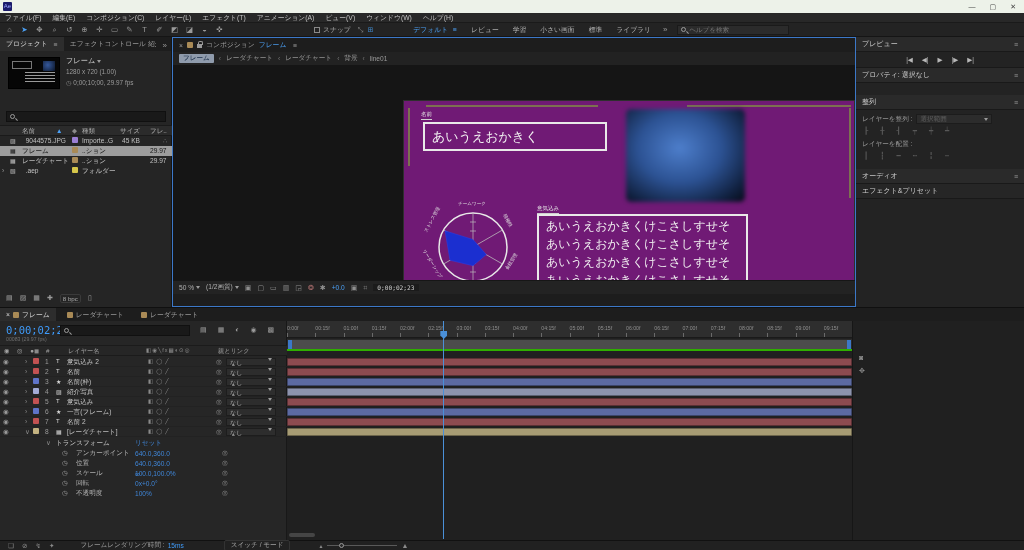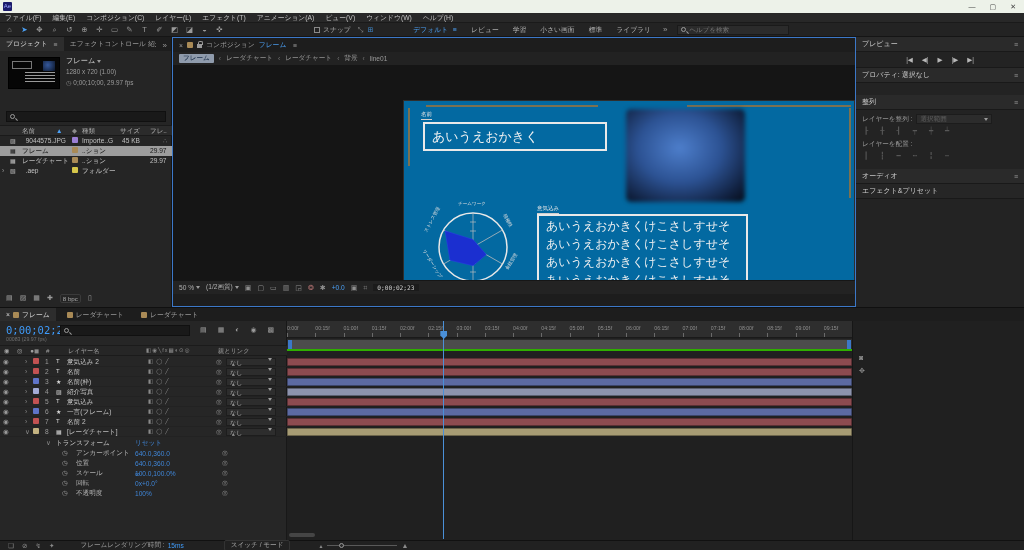--- a/index.html
+++ b/index.html
@@ -72,21 +72,21 @@
 
 #comp-panel{position:absolute;left:172px;top:37px;width:684px;height:270px;background:#1d1d1d;border:1px solid #3c78c8}
 #comp-tabrow{height:14px;background:#1d1d1d;display:flex;align-items:center;gap:4px;padding-left:6px;font-size:6.8px;color:#9e9e9e}
 #comp-tabrow .comp-name{color:#4ba0f5}
 #breadcrumbs{height:13px;display:flex;align-items:center;padding-left:6px;font-size:6.6px;color:#9a9a9a;background:#222}
 .crumb{display:flex;align-items:center}
 .crumb::after{content:"‹";margin:0 5px;color:#777}
 .crumb:last-child::after{content:""}
 .crumb.active .crumb-label{background:#8f9bac;color:#10243f;padding:0 4px;border-radius:1px}
 #viewer{position:absolute;left:0;top:27px;width:682px;height:229px;background:#151515;overflow:hidden}
-#comp-frame{position:absolute;left:231px;top:36px;width:450px;height:193px;background:#0369a1;outline:1px solid #2e2e2e}
+#comp-frame{position:absolute;left:231px;top:36px;width:450px;height:193px;background:#701a75;outline:1px solid #2e2e2e}
 .olive{position:absolute;background:#7c7150}
 #name-label{position:absolute;left:17px;top:10px;font-size:5.5px;color:#e8e8e8;border-bottom:1px solid #cfcfcf;padding-bottom:1px}
 #name-box{position:absolute;left:19px;top:21px;width:184px;height:29px;border:2px solid #e9e9e9;color:#f2f2f2;font-size:13px;line-height:26px;padding-left:7px;white-space:nowrap;overflow:hidden}
 #photo{position:absolute;left:222px;top:8px;width:119px;height:93px;border-radius:5px;background:radial-gradient(ellipse at 45% 42%,#4d7ecb 0%,#2c5293 45%,#10203e 82%,#060b17 100%);filter:blur(2px)}
 #radar{position:absolute;left:14px;top:100px;width:110px;height:92px}
 #radar svg{position:absolute;left:12px;top:6px}
 .radar-label{position:absolute;font-size:4.6px;color:#e0e0e0;white-space:nowrap}
 .radar-label:nth-of-type(1){left:40px;top:0}
 .radar-label:nth-of-type(2){left:83px;top:17px;transform:rotate(62deg)}
 .radar-label:nth-of-type(3){left:84px;top:58px;transform:rotate(-58deg)}

